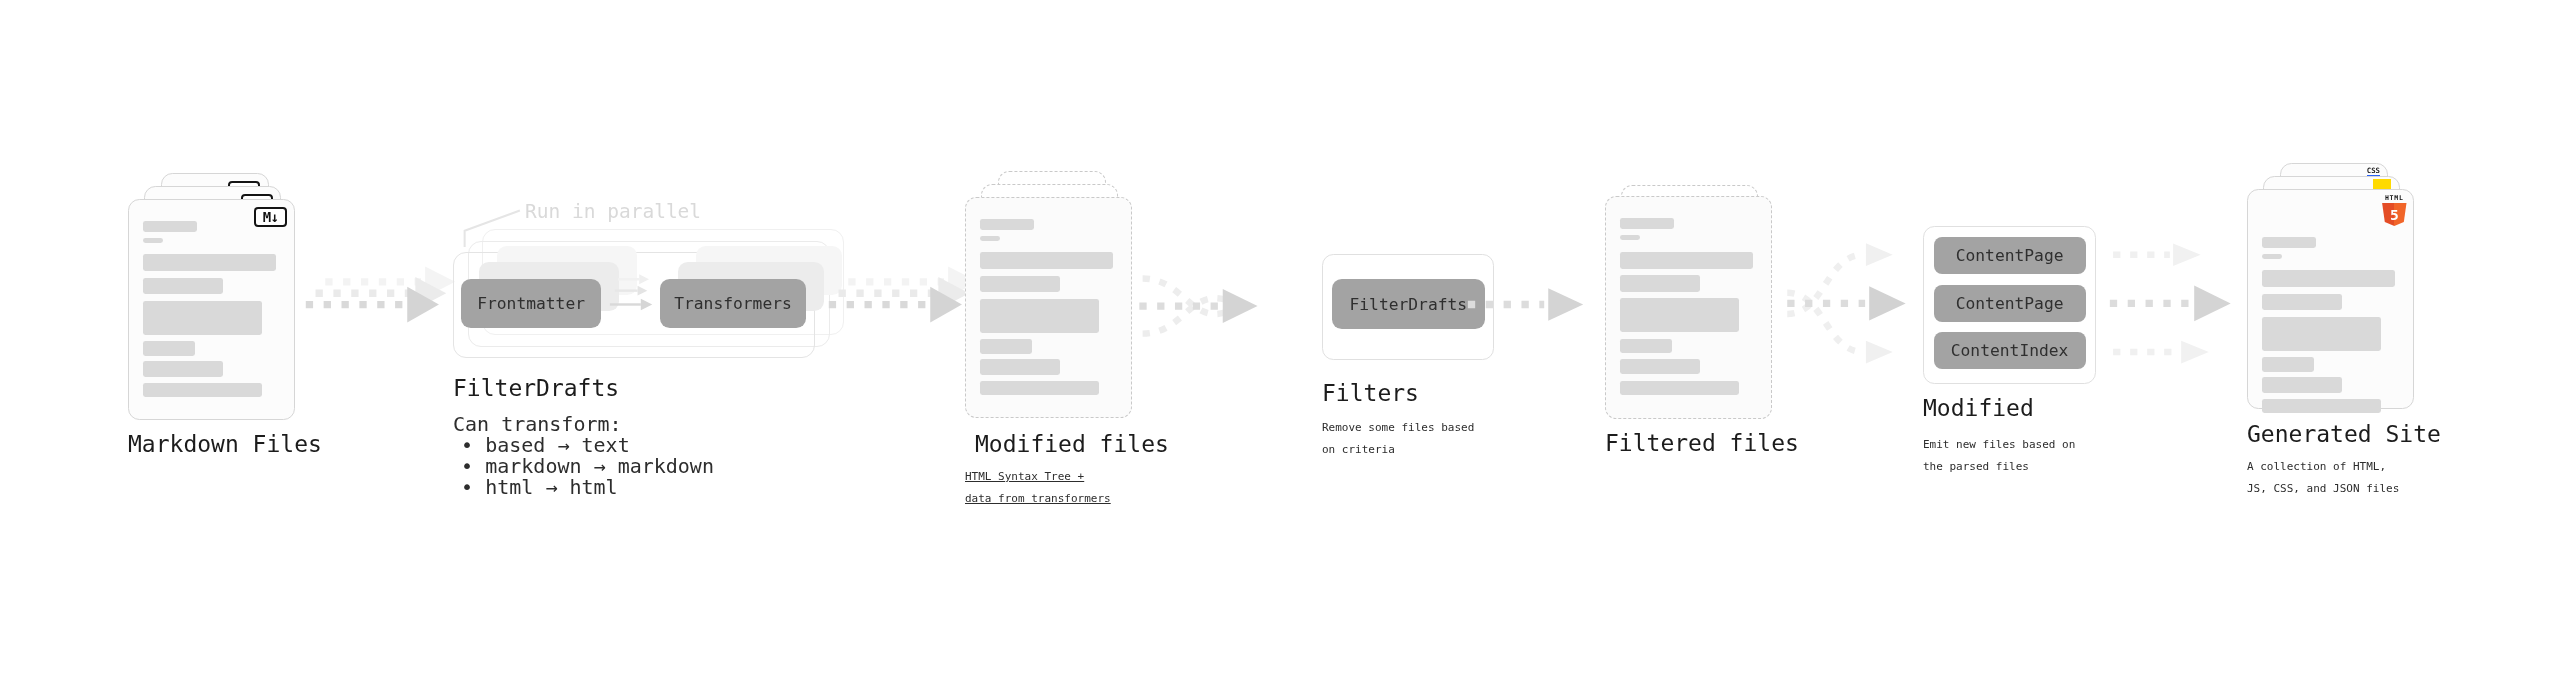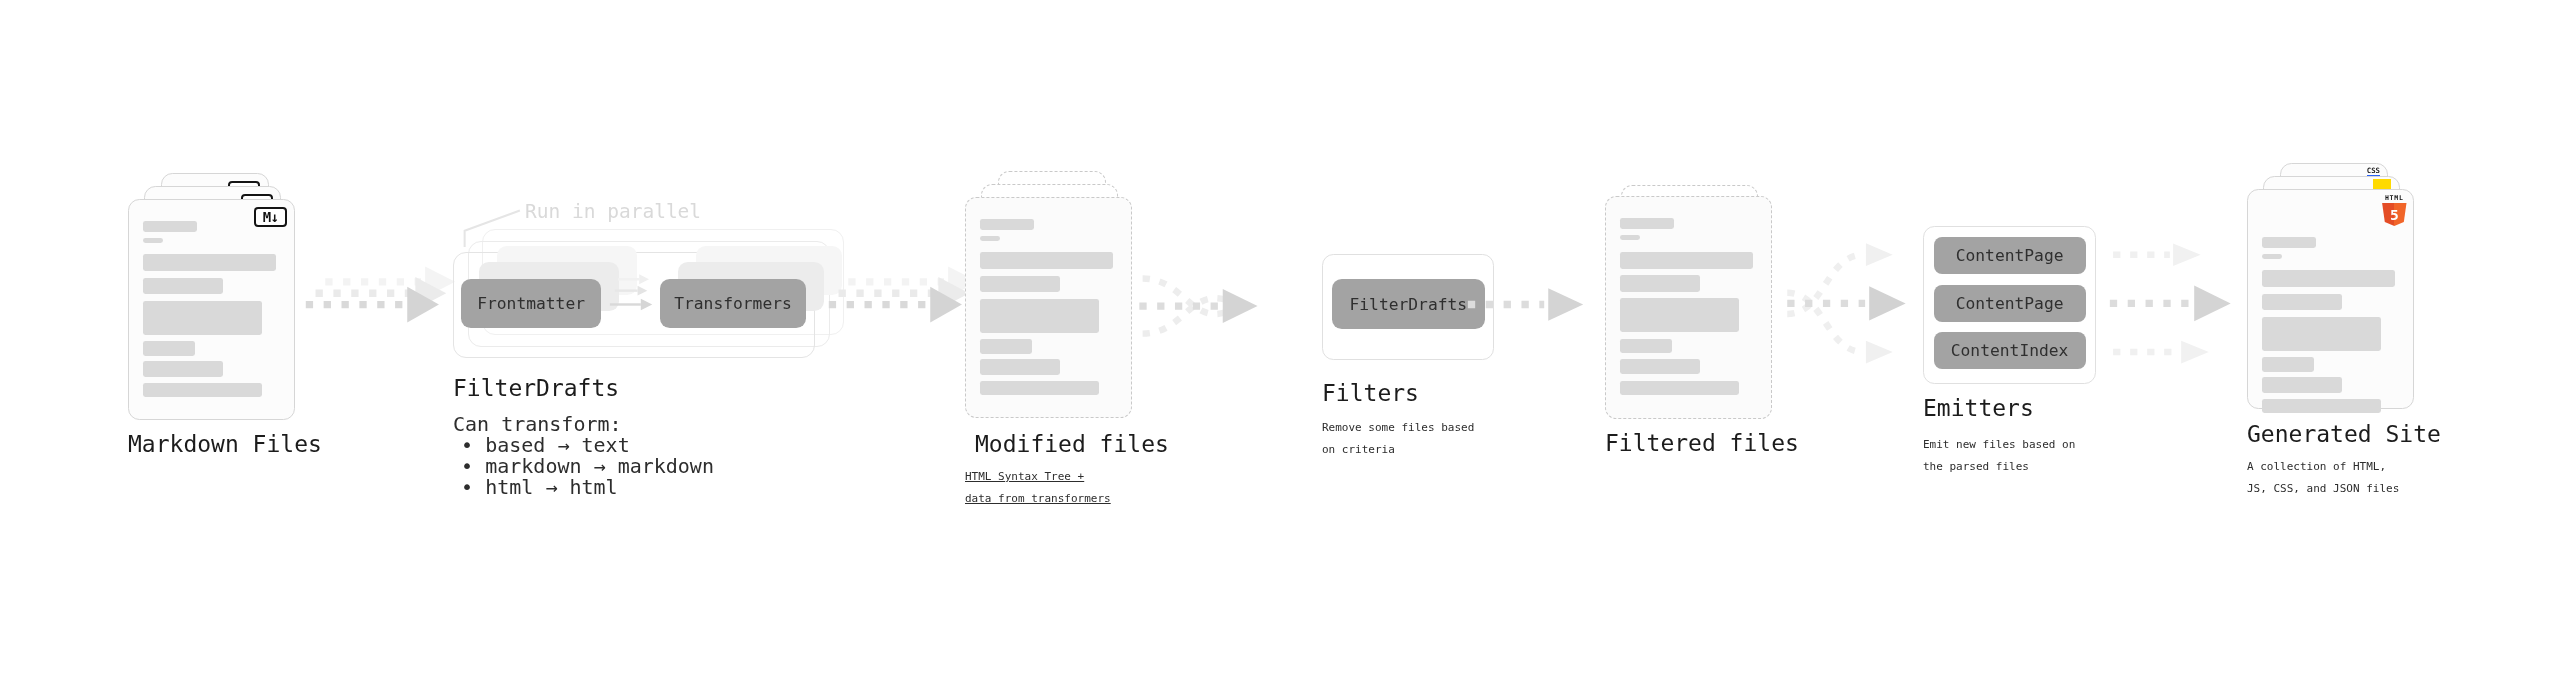--- a/index.html
+++ b/index.html
@@ -212,21 +212,21 @@
     <polygon points="101,129 134,143 101,157" fill="#f0f0f0"></polygon>
     <line x1="4" y1="83" x2="100" y2="83" stroke="#dcdcdc" stroke-width="9" stroke-dasharray="9 13"></line>
     <polygon points="105,62 150,83 105,104" fill="#d2d2d2"></polygon>
   </svg>
 
   <div class="stage" style="left:1923px;top:226px;width:244px;height:268px;">
     <div class="panel" style="left:0;top:0;width:173px;height:158px;"></div>
     <div class="graybox" style="left:10.6px;top:11.4px;width:152px;height:37px;border-radius:8.1px;">ContentPage</div>
     <div class="graybox" style="left:10.6px;top:59px;width:152px;height:37px;border-radius:8.1px;">ContentPage</div>
     <div class="graybox" style="left:10.6px;top:106px;width:152px;height:37px;border-radius:8.1px;">ContentIndex</div>
-    <div class="title" style="left:0;top:169px;">Emitters</div>
+    <div class="title" style="left:0;top:169px;">Modified</div>
     <div class="sub" style="left:0;top:208px;">Emit new files based on
 the parsed files</div>
   </div>
 
   <svg style="left:2105px;top:236px;" width="150" height="138" viewBox="0 0 185 170">
     <line x1="10" y1="23" x2="80" y2="23" stroke="#f0f0f0" stroke-width="8" stroke-dasharray="9 12"></line>
     <polygon points="84,9 118,23 84,37" fill="#f1f1f1"></polygon>
     <line x1="6" y1="83" x2="105" y2="83" stroke="#dcdcdc" stroke-width="9" stroke-dasharray="9 13"></line>
     <polygon points="110,61 155,83 110,105" fill="#d4d4d4"></polygon>
     <line x1="10" y1="143" x2="90" y2="143" stroke="#f0f0f0" stroke-width="8" stroke-dasharray="9 12"></line>

